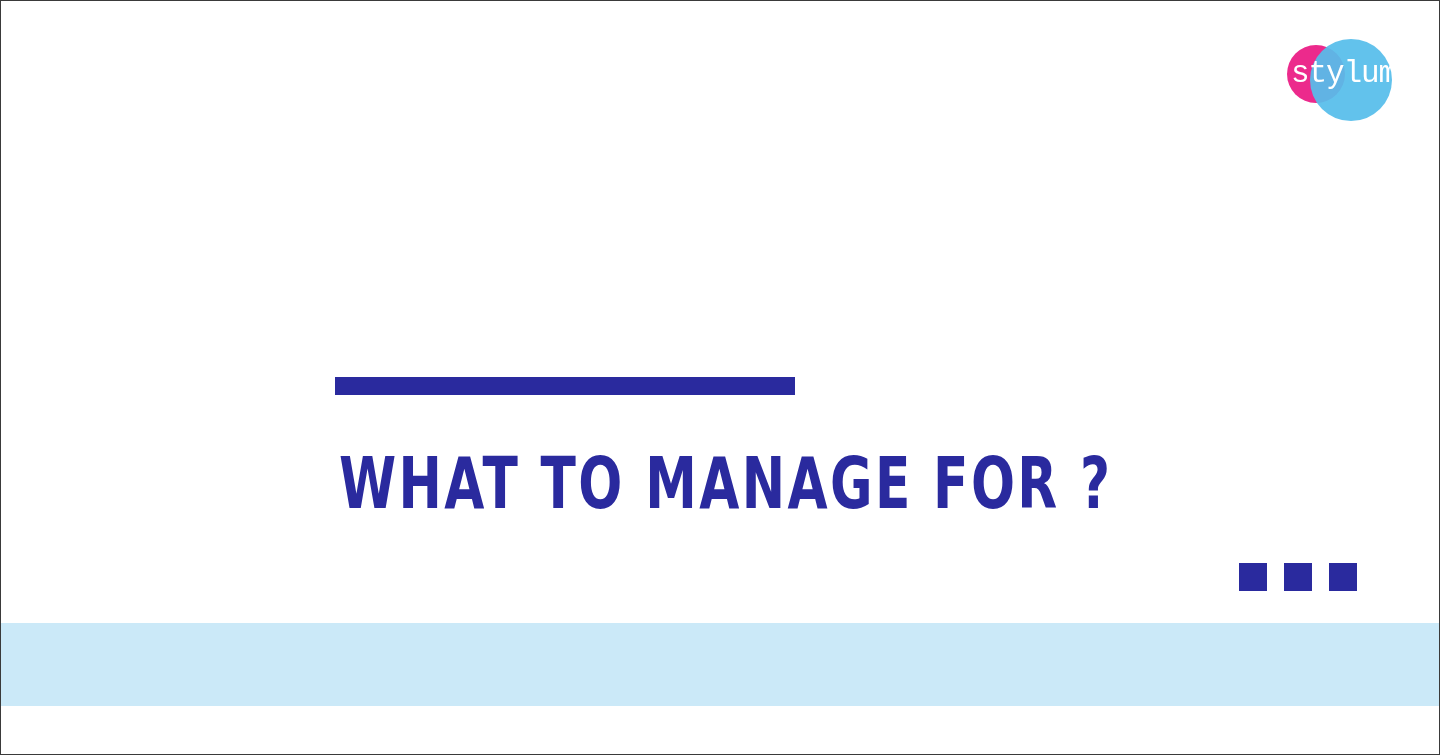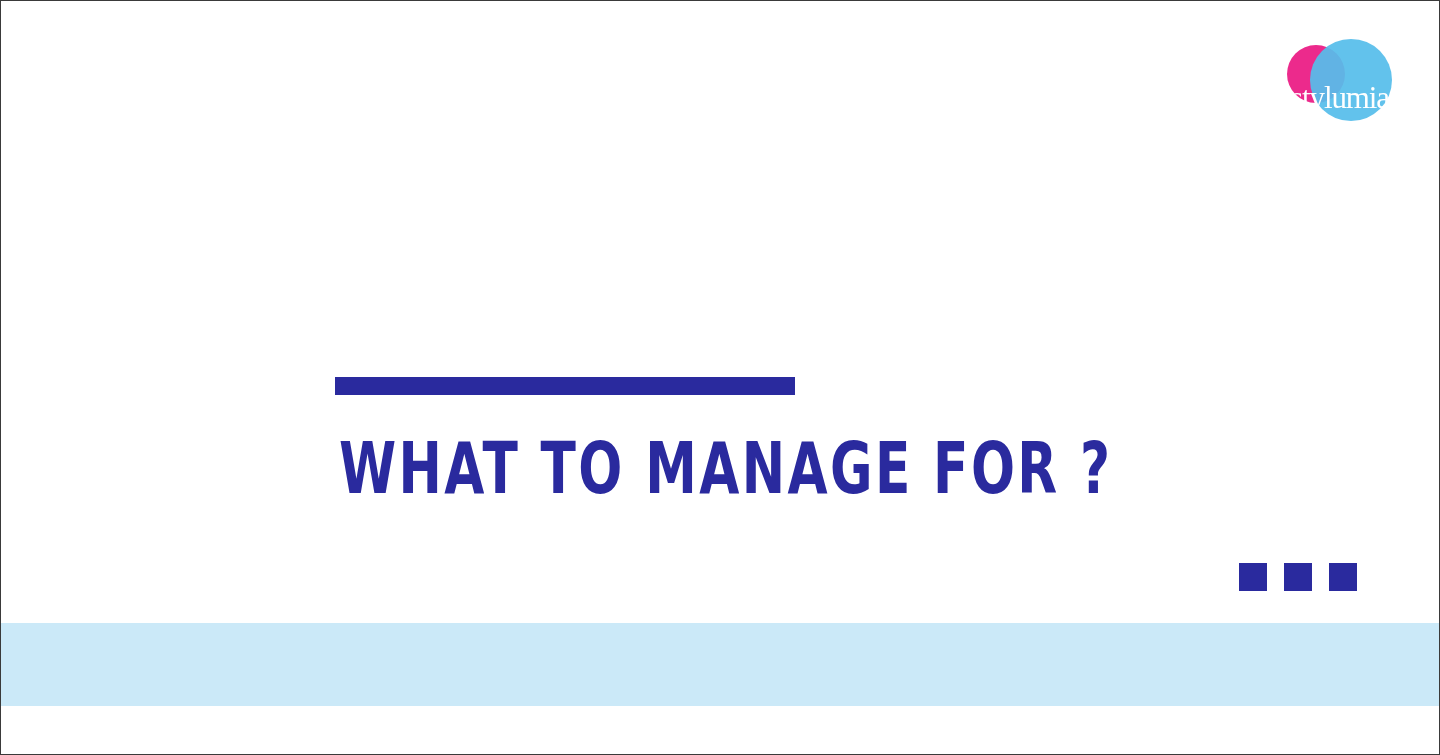--- a/index.html
+++ b/index.html
@@ -49,28 +49,27 @@
     background: #56bdeb;
     opacity: 0.93;
   }
   #logo .wordmark {
     position: absolute;
     left: 14px;
     top: 27px;
     width: 112px;
     text-align: left;
     color: #ffffff;
-    font-family: Liberation Serif, serif;
+    font-family: Liberation Mono, monospace;
     font-size: 31px;
     font-weight: 400;
     letter-spacing: -1.1px;
     line-height: 31px;
     white-space: nowrap;
     z-index: 3;
-    margin-top: 24px;
   }
 
   
   #headline {
     position: absolute;
     left: 334px;
     top: 112px;
     width: 820px;
   }
   .headline-line {
@@ -92,21 +91,21 @@
     top: 376px;
     width: 460px;
     height: 18px;
     background: #2a2a9e;
   }
 
   
   #subtitle {
     position: absolute;
     left: 338px;
-    top: 428px;
+    top: 443px;
     width: 900px;
   }
   .subtitle-line {
     color: #2a2a9e;
     font-family: "DejaVu Sans Condensed", "Liberation Sans Narrow", "Liberation Sans", sans-serif;
     font-size: 72px;
     font-weight: 700;
     line-height: 78px;
     letter-spacing: 3px;
     white-space: nowrap;

